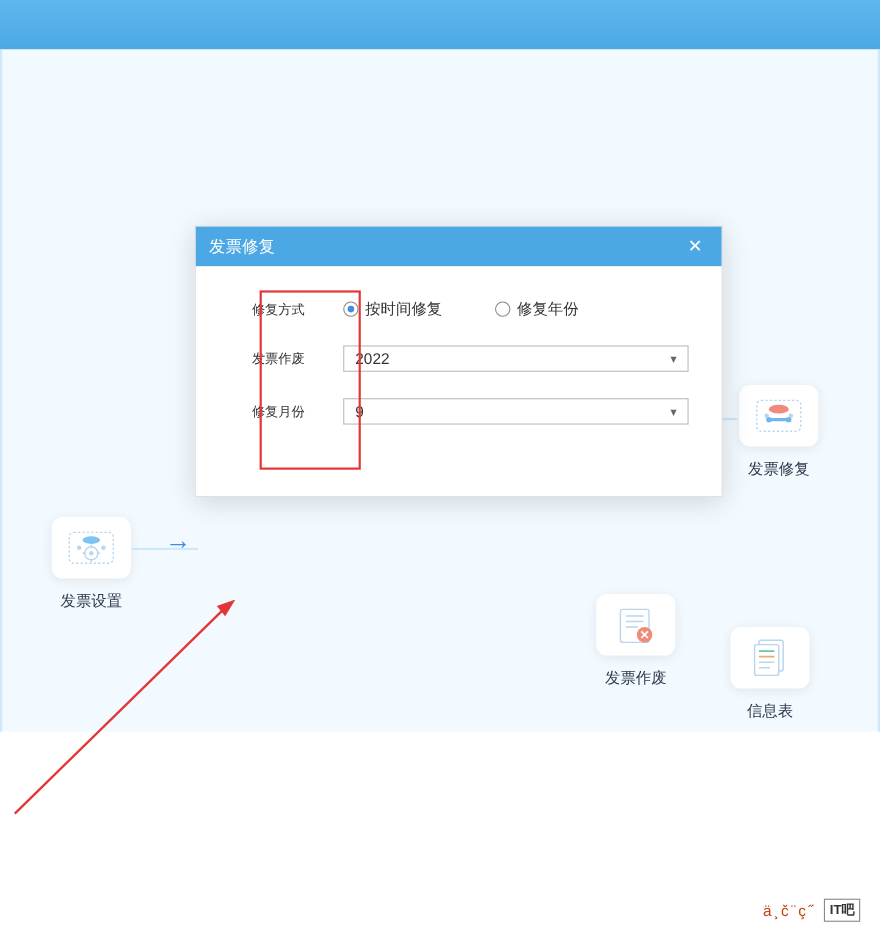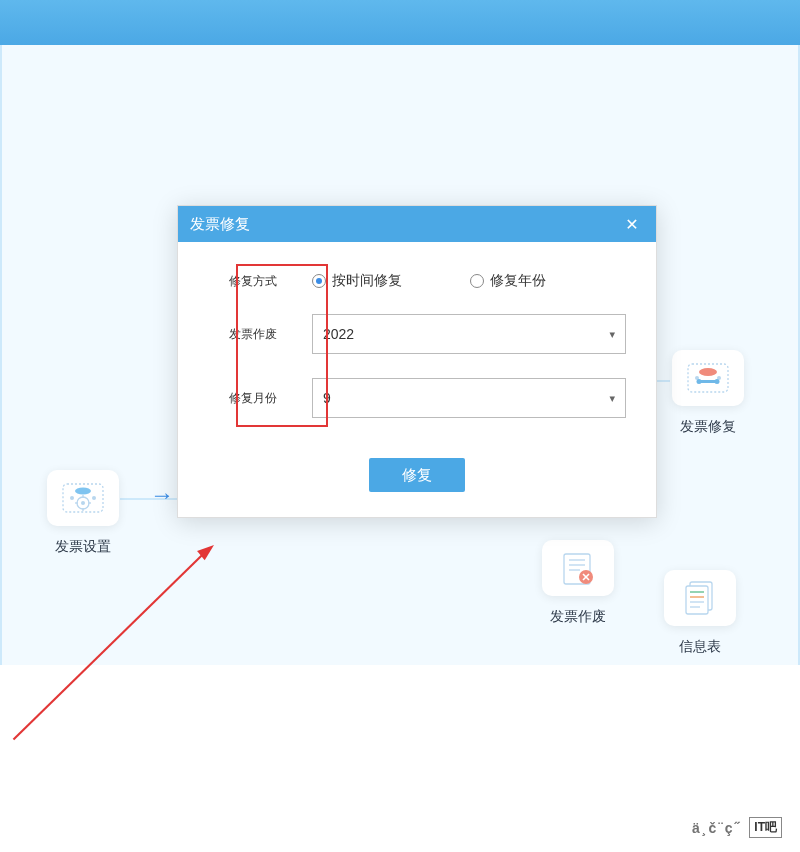--- a/index.html
+++ b/index.html
@@ -110,21 +110,21 @@
       margin-bottom: 24px;
     }
     .form-label {
       width: 90px;
       font-size: 12px;
       color: #333;
       text-align: center;
     }
     .radio-group {
       display: flex;
-      gap: 68px;
+      gap: 48px;
       padding-left: 14px;
     }
     .radio-item { display: flex; align-items: center; gap: 6px; font-size: 14px; color: #333; }
     .radio-dot {
       width: 14px;
       height: 14px;
       border: 1px solid #888;
       border-radius: 50%;
       display: inline-flex;
       align-items: center;
@@ -133,21 +133,21 @@
     }
     .radio-dot.selected::after {
       content: '';
       width: 6px;
       height: 6px;
       background: #3b8de6;
       border-radius: 50%;
     }
     .select-box {
       flex: 1;
-      height: 40px;
+      height: 24px;
       border: 1px solid #bbb;
       background: #fff;
       display: flex;
       align-items: center;
       justify-content: space-between;
       padding: 0 10px;
       font-size: 14px;
       color: #333;
       margin-left: 14px;
       cursor: pointer;
@@ -182,21 +182,21 @@
     }
     .watermark {
       position: absolute;
       bottom: 14px;
       right: 18px;
       display: flex;
       align-items: center;
       gap: 8px;
       font-size: 14px;
     }
-    .watermark .red { color: #737373; font-weight: 700; letter-spacing: 2px; }
+    .watermark .red { color: #c2410c; font-weight: 400; letter-spacing: 2px; }
     .watermark .logo {
       background: #fff;
       border: 1px solid #888;
       font-weight: bold;
       font-size: 12px;
       padding: 1px 4px;
       color: #333;
       font-family: Arial, sans-serif;
     }
     .connector {
@@ -309,21 +309,20 @@
 
     <div class="form-row">
       <div class="form-label">修复月份</div>
       <div class="select-box">
         <span>9</span>
         <span class="select-arrow">▾</span>
       </div>
     </div>
 
     <div class="button-row">
-      <button class="btn">修复</button>
     </div>
   </div>
 </div>
 
 <svg class="red-arrow" width="260" height="260" viewBox="0 0 260 260">
   <line x1="10" y1="230" x2="240" y2="5" stroke="#e23636" stroke-width="2.5"></line>
   <polygon points="247,0 227,7 236,18" fill="#e23636"></polygon>
 </svg>
 
 <div class="watermark">

